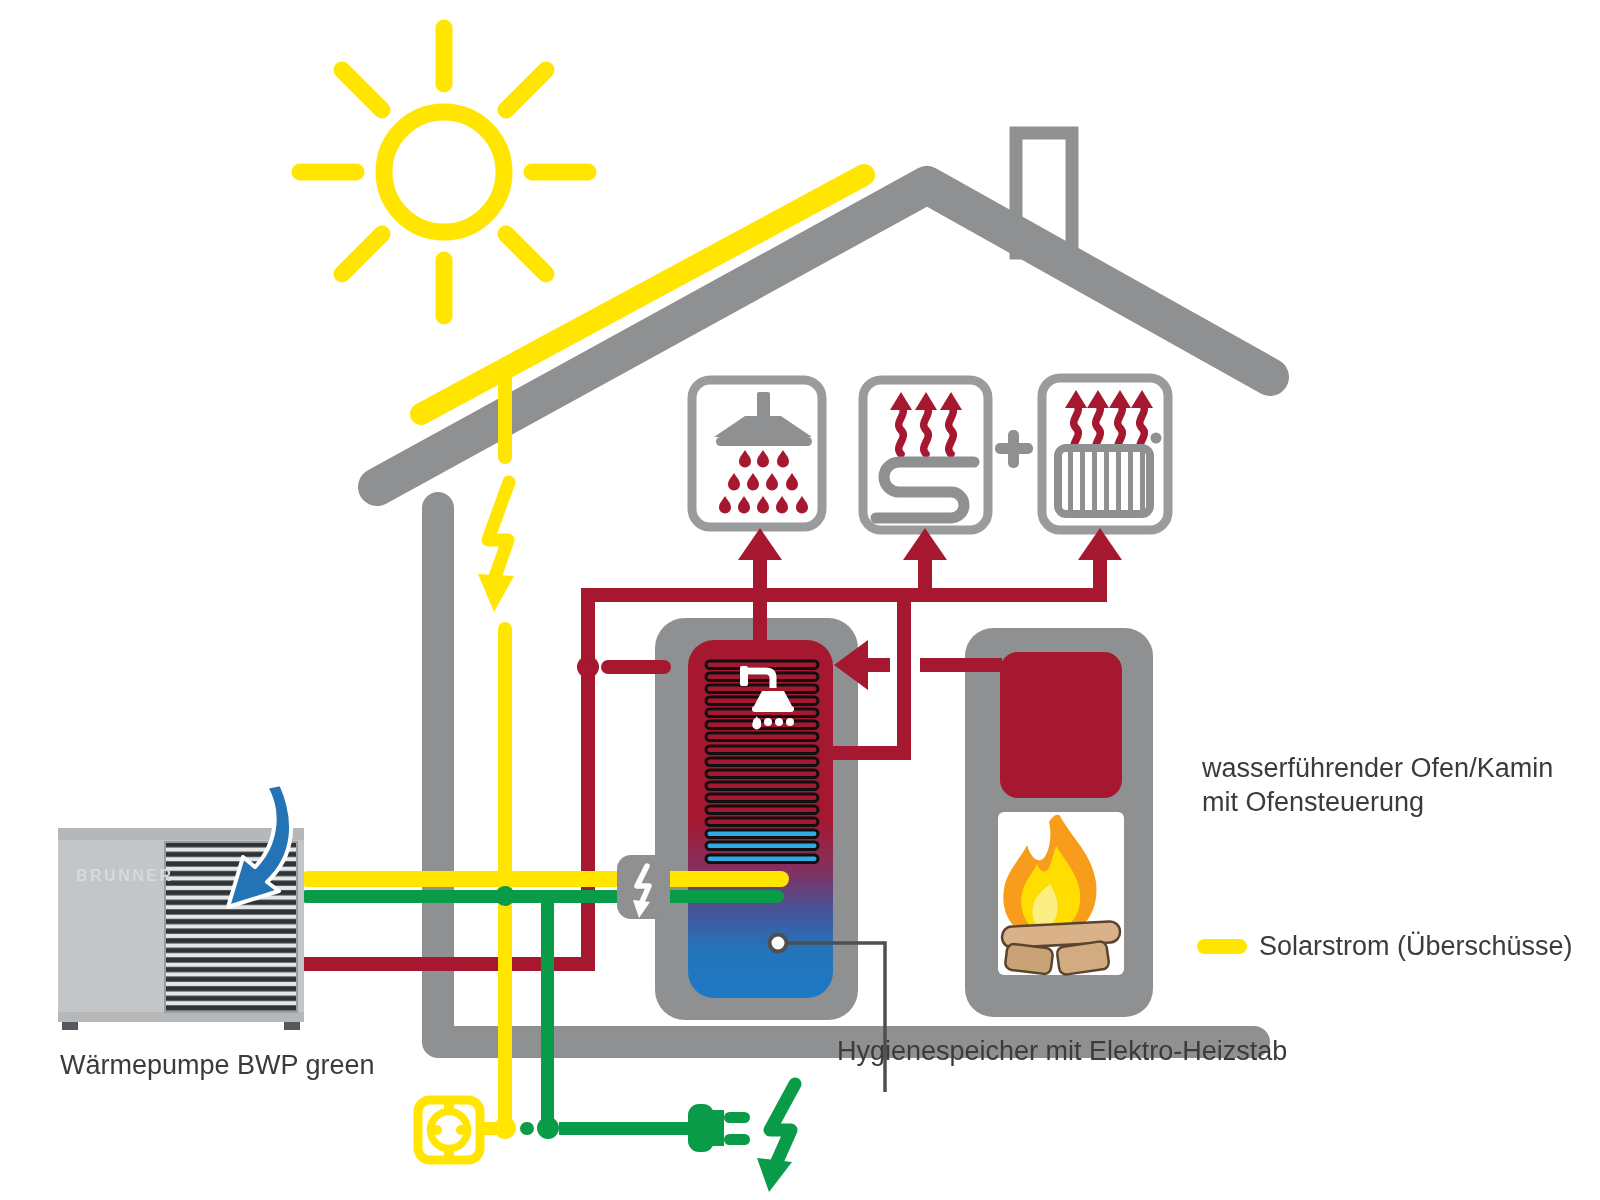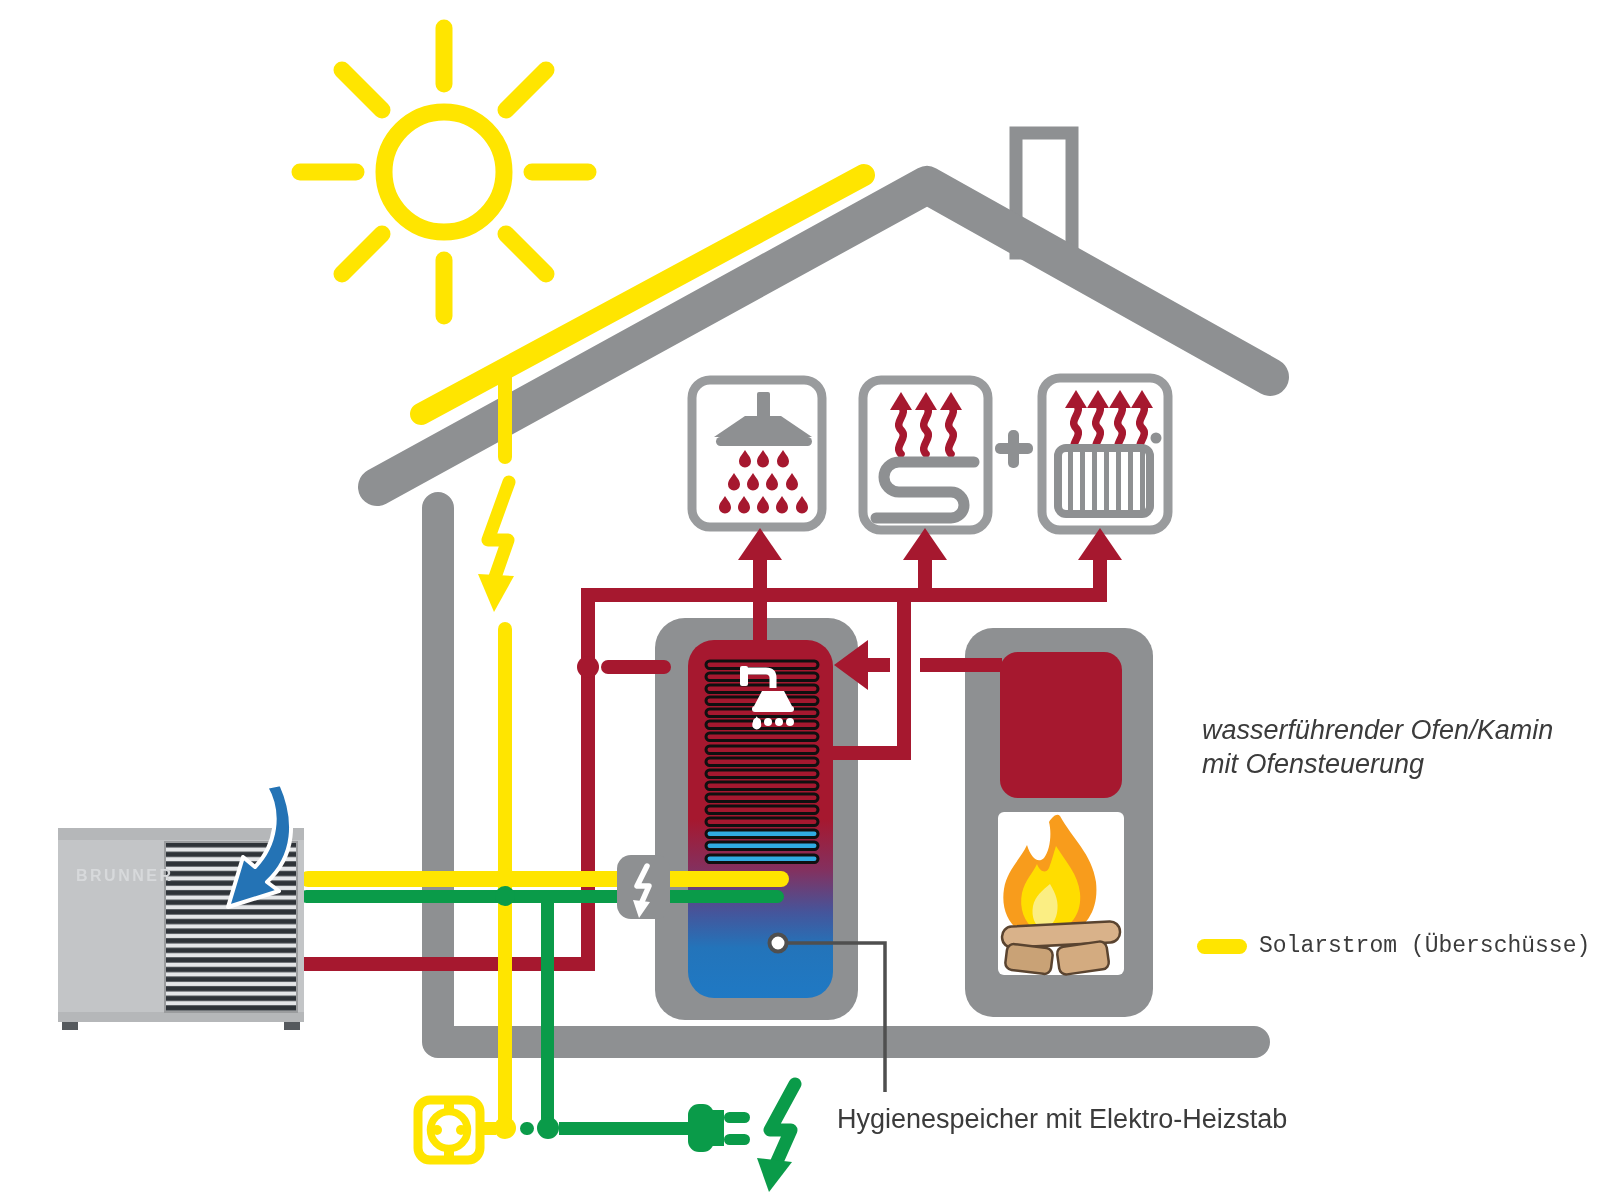--- a/index.html
+++ b/index.html
@@ -3,21 +3,21 @@
 <meta charset="utf-8">
 <style>
   html,body{margin:0;padding:0;background:#fff;}
   body{width:1600px;height:1200px;position:relative;font-family:"Liberation Sans",sans-serif;overflow:hidden;}
   #stage{position:absolute;left:0;top:0;width:1600px;height:1200px;}
   svg{position:absolute;left:0;top:0;}
   .lbl{position:absolute;color:#3b3b3b;font-size:27px;line-height:34px;white-space:nowrap;}
   #legend{position:absolute;left:1197px;top:933px;}
   .legend-row{display:flex;align-items:center;margin-bottom:21px;}
   .pill{display:inline-block;width:50px;height:15px;border-radius:8px;margin-right:12px;flex:0 0 auto;}
-  .legend-text{color:#3b3b3b;font-size:23px;line-height:27px;white-space:nowrap;font-family:Liberation Mono, monospace;}
+  .legend-text{color:#3b3b3b;font-size:27px;line-height:27px;white-space:nowrap;}
 </style>
 </head>
 <body>
 
 <div id="stage">
 <svg width="1600" height="1200" viewBox="0 0 1600 1200">
   <defs>
     <linearGradient id="tankGrad" x1="0" y1="0" x2="0" y2="1">
       <stop offset="0%" stop-color="#a6182f"></stop>
       <stop offset="50%" stop-color="#a6182f"></stop>
@@ -245,27 +245,28 @@
       <rect x="724" y="1112" width="26" height="11" rx="5.5"></rect>
       <rect x="724" y="1134" width="26" height="11" rx="5.5"></rect>
     </g>
     <g>
       <polyline points="795,1084 770,1130 791,1130 775,1166" fill="none" stroke="#0a9b49" stroke-width="13" stroke-linecap="round" stroke-linejoin="round"></polyline>
       <polygon points="757,1158 792,1162 769,1192" fill="#0a9b49"></polygon>
     </g>
   </g>
 </svg>
 
-
-<div class="lbl" style="left:1202px;top:713px;font-style:italic;">
+<div class="lbl" style="left:60px;top:1048px;">Wärmepumpe BWP green</div>
+
+<div class="lbl" style="left:1202px;top:751px;">
   <div>wasserführender Ofen/Kamin</div>
   <div>mit Ofensteuerung</div>
 </div>
 
-<div class="lbl" style="left:837px;top:1102px;">
+<div class="lbl" style="left:837px;top:1034px;">
   <div>Hygienespeicher mit Elektro-Heizstab</div>
 </div>
 
 <div id="legend">
   <div class="legend-row">
     <span class="pill" style="background: rgb(255, 229, 0);"></span>
     <span class="legend-text">Solarstrom (Überschüsse)</span>
   </div>
 </div>
 </div>

